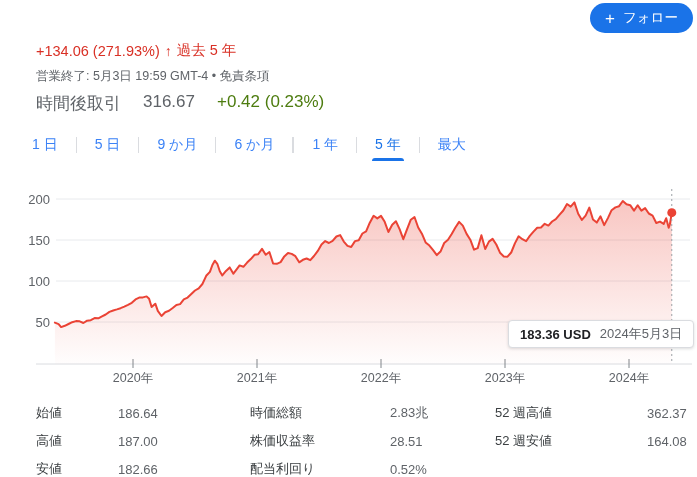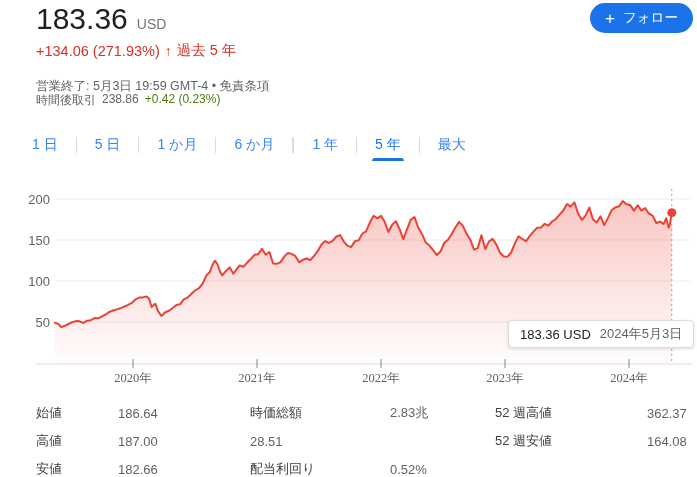--- a/index.html
+++ b/index.html
@@ -8,89 +8,85 @@
 
   
   .price-row{position:absolute;left:36px;top:2px;display:flex;align-items:baseline;}
   .price-big{font-size:30px;color:#202124;letter-spacing:0;}
   .price-currency{font-size:14px;color:#70757a;margin-left:9px;}
   .follow-btn{position:absolute;left:590px;top:3px;height:30px;padding:0 15px;display:flex;align-items:center;gap:8px;
     background:#1a73e8;color:#fff;border:none;border-radius:16px;font-size:13.5px;cursor:pointer;font-family:inherit;}
   .follow-plus{font-size:17px;line-height:1;font-weight:400;}
   .change-line{position:absolute;left:36px;top:41px;font-size:14.5px;color:#d93025;display:flex;gap:5px;align-items:center;}
   .change-arrow{font-size:14px;}
-  .status-1{position:absolute;left:36px;top:68px;font-size:12.5px;color:#5f6368;margin-top:10px;}
+  .status-1{position:absolute;left:36px;top:68px;font-size:12.5px;color:#5f6368;}
   .status-1 .disclaimer{color:#5f6368;text-decoration:none;}
-  .status-2{position:absolute;left:36px;top:92px;font-size:12px;color:#5f6368;display:flex;gap:6px;}
+  .status-2{position:absolute;left:36px;top:92px;font-size:17px;color:#5f6368;display:flex;gap:22px;}
   .status-2 .ah-change{color:#4d7c0f;}
 
   
   .tabs{position:absolute;left:14px;top:130px;height:30px;display:flex;align-items:center;}
   .tab{position:relative;height:30px;line-height:28px;padding:0 18px;font-size:14px;color:#3b82f6;cursor:pointer;text-decoration:none;white-space:nowrap;}
   .tab.active{color:#1a73e8;}
   .tab.active::after{content:"";position:absolute;left:15px;right:15px;bottom:-1px;height:3px;background:#1a73e8;border-radius:3px 3px 0 0;}
   .tab-divider{width:1px;height:16px;background:#dadce0;}
 
   
   .chart{position:absolute;left:0;top:0;width:697px;height:477px;pointer-events:none;}
   .ylabel{position:absolute;width:34px;text-align:right;font-size:13px;color:#5f6368;transform:translateY(-50%);}
-  .xlabel{position:absolute;width:70px;text-align:center;font-size:12.5px;color:#5f6368;top:370px;font-family:Liberation Serif, serif;}
+  .xlabel{position:absolute;width:70px;text-align:center;font-size:12.5px;color:#5f6368;top:370px;}
   .tooltip{position:absolute;left:508px;top:320px;height:26px;display:flex;align-items:center;gap:9px;
     padding:0 11px;background:#fff;border:1px solid #dadce0;border-radius:4px;box-shadow:0 1px 3px rgba(60,64,67,.18);
     font-size:13px;white-space:nowrap;z-index:3;}
-  .tooltip .tt-price{color:#202124;font-weight:400;}
+  .tooltip .tt-price{color:#202124;font-weight:700;}
   .tooltip .tt-date{color:#5f6368;}
 
   
   .stats-col{position:absolute;top:399px;font-size:13px;}
   .stats-row{display:flex;height:28px;align-items:center;}
   .stats-label{color:#3c4043;}
   .stats-value{color:#5f6368;}
   .col-1{left:36px;} .col-1 .stats-label{width:82px;} .col-1 .stats-value{width:90px;}
   .col-2{left:250px;} .col-2 .stats-label{width:140px;}
   .col-3{left:455px;margin-left:40px;} .col-3 .stats-label{width:152px;}
 </style>
 </head>
 <body>
 
 <div class="app">
 
-  <div class="price-row">
-    <span class="price-big">183.36</span>
-    <span class="price-currency">USD</span>
-  </div>
 
   <button class="follow-btn">
     <span class="follow-plus">+</span>
     <span>フォロー</span>
   </button>
 
   <div class="change-line">
     <span>+134.06 (271.93%)</span>
     <span class="change-arrow">↑</span>
     <span>過去 5 年</span>
   </div>
 
   <div class="status-1">
     <span>営業終了: 5月3日 19:59 GMT-4 •</span>
     <a class="disclaimer" href="#">免責条項</a>
   </div>
 
   <div class="status-2">
     <span>時間後取引</span>
-    <span>238.86</span>
+    <span>316.67</span>
     <span class="ah-change">+0.42 (0.23%)</span>
   </div>
 
   <nav class="tabs">
     <a class="tab">1 日</a>
     <span class="tab-divider"></span>
     <a class="tab">5 日</a>
     <span class="tab-divider"></span>
-    <a class="tab">1 か月</a>
+    <a class="tab">9 か月</a>
     <span class="tab-divider"></span>
     <a class="tab">6 か月</a>
     <span class="tab-divider"></span>
     <span class="tab-divider"></span>
     <a class="tab">1 年</a>
     <span class="tab-divider"></span>
     <a class="tab active">5 年</a>
     <span class="tab-divider"></span>
     <a class="tab">最大</a>
   </nav>
@@ -148,20 +144,21 @@
       <span class="stats-value">182.66</span>
     </div>
   </div>
 
   <div class="stats-col col-2">
     <div class="stats-row">
       <span class="stats-label">時価総額</span>
       <span class="stats-value">2.83兆</span>
     </div>
     <div class="stats-row">
+      <span class="stats-label">株価収益率</span>
       <span class="stats-value">28.51</span>
     </div>
     <div class="stats-row">
       <span class="stats-label">配当利回り</span>
       <span class="stats-value">0.52%</span>
     </div>
   </div>
 
   <div class="stats-col col-3">
     <div class="stats-row">

